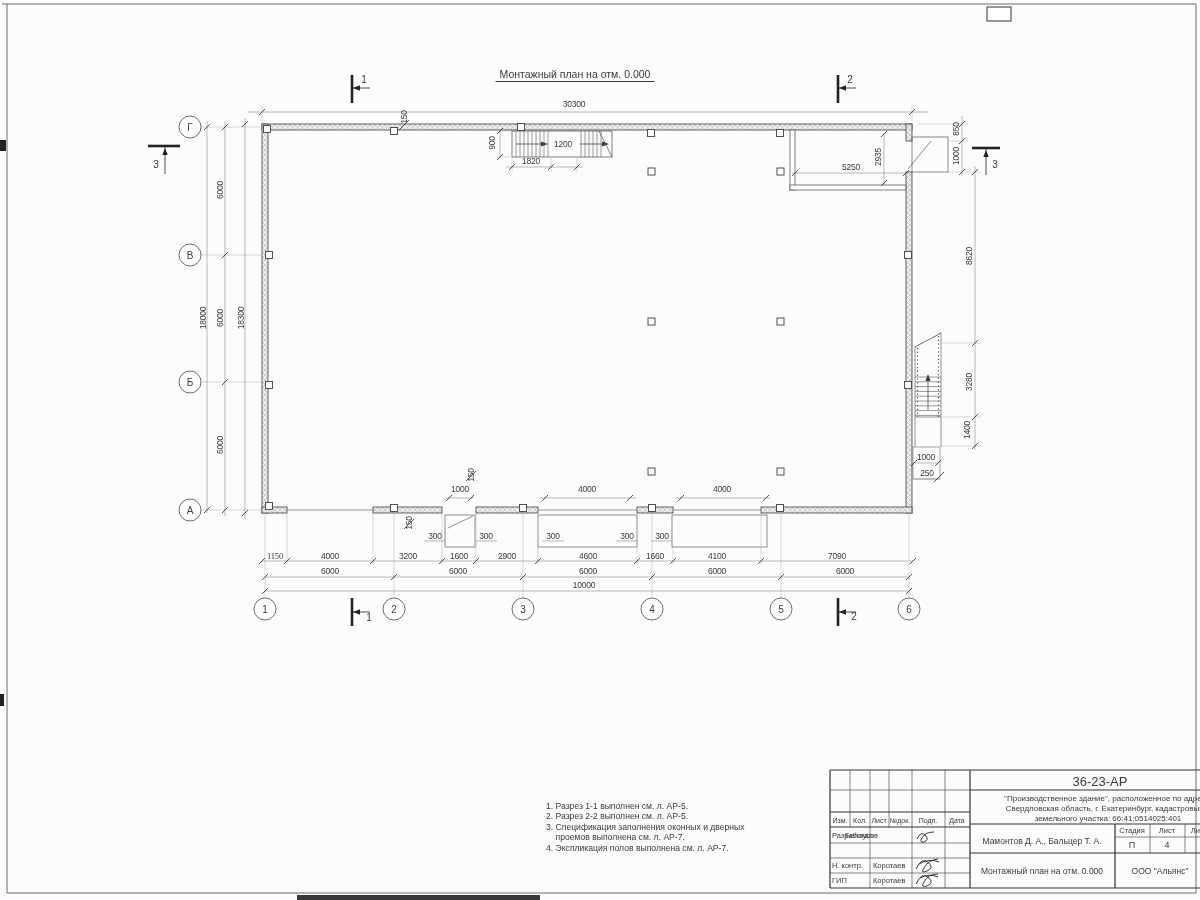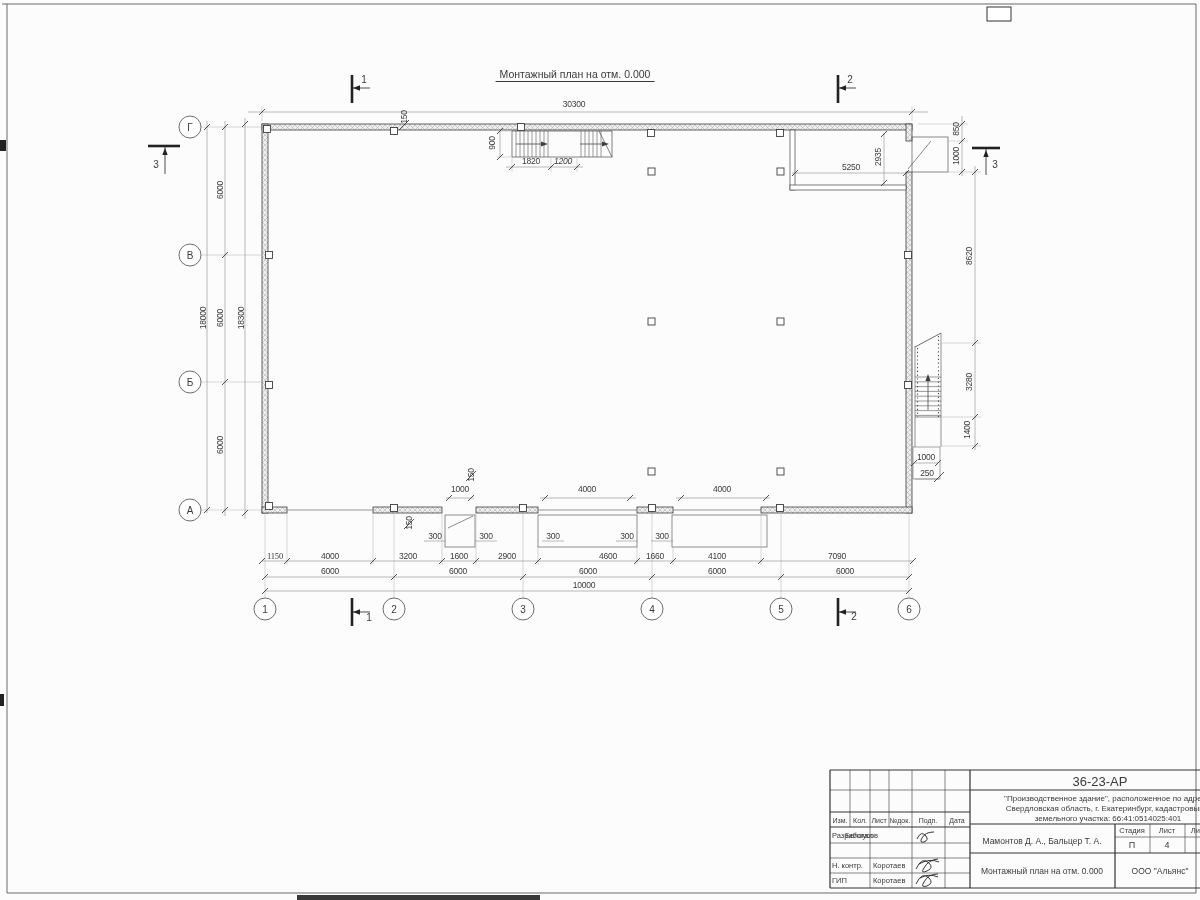--- a/index.html
+++ b/index.html
@@ -333,21 +333,21 @@
   </g>
 </svg>
 
 <div id="plan-title">Монтажный план на отм. 0.000</div>
 
 <div id="dim-layer">
       <div class="lbl" style="left: 574px; top: 104px;">30300</div>
       <div class="lbl rot" style="left: 404px; top: 117px;">150</div>
       <div class="lbl rot" style="left: 492px; top: 143px;">900</div>
       <div class="lbl" style="left: 531px; top: 161px;">1820</div>
-      <div class="lbl" style="left: 563px; top: 161px; font-style: italic;">1200</div>
+      <div class="lbl" style="left: 563px; top: 144px;">1200</div>
       <div class="lbl" style="left: 851px; top: 167px;">5250</div>
       <div class="lbl rot" style="left: 878px; top: 157px;">2935</div>
       <div class="lbl rot" style="left: 956px; top: 129px;">850</div>
       <div class="lbl rot" style="left: 956px; top: 156px;">1000</div>
       <div class="lbl rot" style="left: 969px; top: 256px;">8620</div>
       <div class="lbl rot" style="left: 969px; top: 382px;">3280</div>
       <div class="lbl rot" style="left: 967px; top: 430px;">1400</div>
       <div class="lbl" style="left: 926px; top: 457px;">1000</div>
       <div class="lbl" style="left: 927px; top: 473px;">250</div>
       <div class="lbl rot" style="left: 220px; top: 190px;">6000</div>
@@ -363,21 +363,21 @@
       <div class="lbl" style="left: 435px; top: 536px;">300</div>
       <div class="lbl" style="left: 486px; top: 536px;">300</div>
       <div class="lbl" style="left: 553px; top: 536px;">300</div>
       <div class="lbl" style="left: 627px; top: 536px;">300</div>
       <div class="lbl" style="left: 662px; top: 536px;">300</div>
       <div class="lbl" style="left: 275px; top: 556px; font-family: Liberation Serif, serif;">1150</div>
       <div class="lbl" style="left: 330px; top: 556px;">4000</div>
       <div class="lbl" style="left: 408px; top: 556px;">3200</div>
       <div class="lbl" style="left: 459px; top: 556px;">1600</div>
       <div class="lbl" style="left: 507px; top: 556px;">2900</div>
-      <div class="lbl" style="left: 588px; top: 556px; margin-left: 20px;">4600</div>
+      <div class="lbl" style="left: 588px; top: 556px;">4600</div>
       <div class="lbl" style="left: 655px; top: 556px;">1660</div>
       <div class="lbl" style="left: 717px; top: 556px;">4100</div>
       <div class="lbl" style="left: 837px; top: 556px;">7090</div>
       <div class="lbl" style="left: 330px; top: 571px;">6000</div>
       <div class="lbl" style="left: 458px; top: 571px;">6000</div>
       <div class="lbl" style="left: 588px; top: 571px;">6000</div>
       <div class="lbl" style="left: 717px; top: 571px;">6000</div>
       <div class="lbl" style="left: 845px; top: 571px;">6000</div>
       <div class="lbl" style="left: 584px; top: 585px;">10000</div>
     </div>
@@ -394,20 +394,27 @@
       <div class="bubble" style="left: 909px; top: 609px;">6</div>
     </div>
 <div id="section-layer">
       <div class="lbl sec" style="left: 364px; top: 79px;">1</div>
       <div class="lbl sec" style="left: 850px; top: 79px;">2</div>
       <div class="lbl sec" style="left: 369px; top: 617px;">1</div>
       <div class="lbl sec" style="left: 854px; top: 616px;">2</div>
       <div class="lbl sec" style="left: 156px; top: 164px;">3</div>
       <div class="lbl sec" style="left: 995px; top: 164px;">3</div>
     </div>
+<div id="notes">
+      <div class="note">1. Разрез 1-1 выполнен см. л. АР-5.</div>
+      <div class="note">2. Разрез 2-2 выполнен см. л. АР-5.</div>
+      <div class="note">3. Спецификация заполнения оконных и дверных</div>
+      <div class="note">    проемов выполнена см. л. АР-7.</div>
+      <div class="note">4. Экспликация полов выполнена см. л. АР-7.</div>
+    </div>
 
 <div class="tb s13" style="left:1100px;top:781px">36-23-АР</div>
 <div class="tb s8" style="left:1108px;top:798px">"Производственное здание", расположенное по адресу:</div>
 <div class="tb s8" style="left:1108px;top:808px">Свердловская область, г. Екатеринбург, кадастровый н</div>
 <div class="tb s8" style="left:1108px;top:818px">земельного участка: 66:41:0514025:401</div>
 <div class="tb s7" style="left:840px;top:820px">Изм.</div>
 <div class="tb s7" style="left:860px;top:820px">Кол.</div>
 <div class="tb s7" style="left:879px;top:820px">Лист</div>
 <div class="tb s7" style="left:900px;top:820px">№док.</div>
 <div class="tb s7" style="left:928px;top:820px">Подп.</div>

